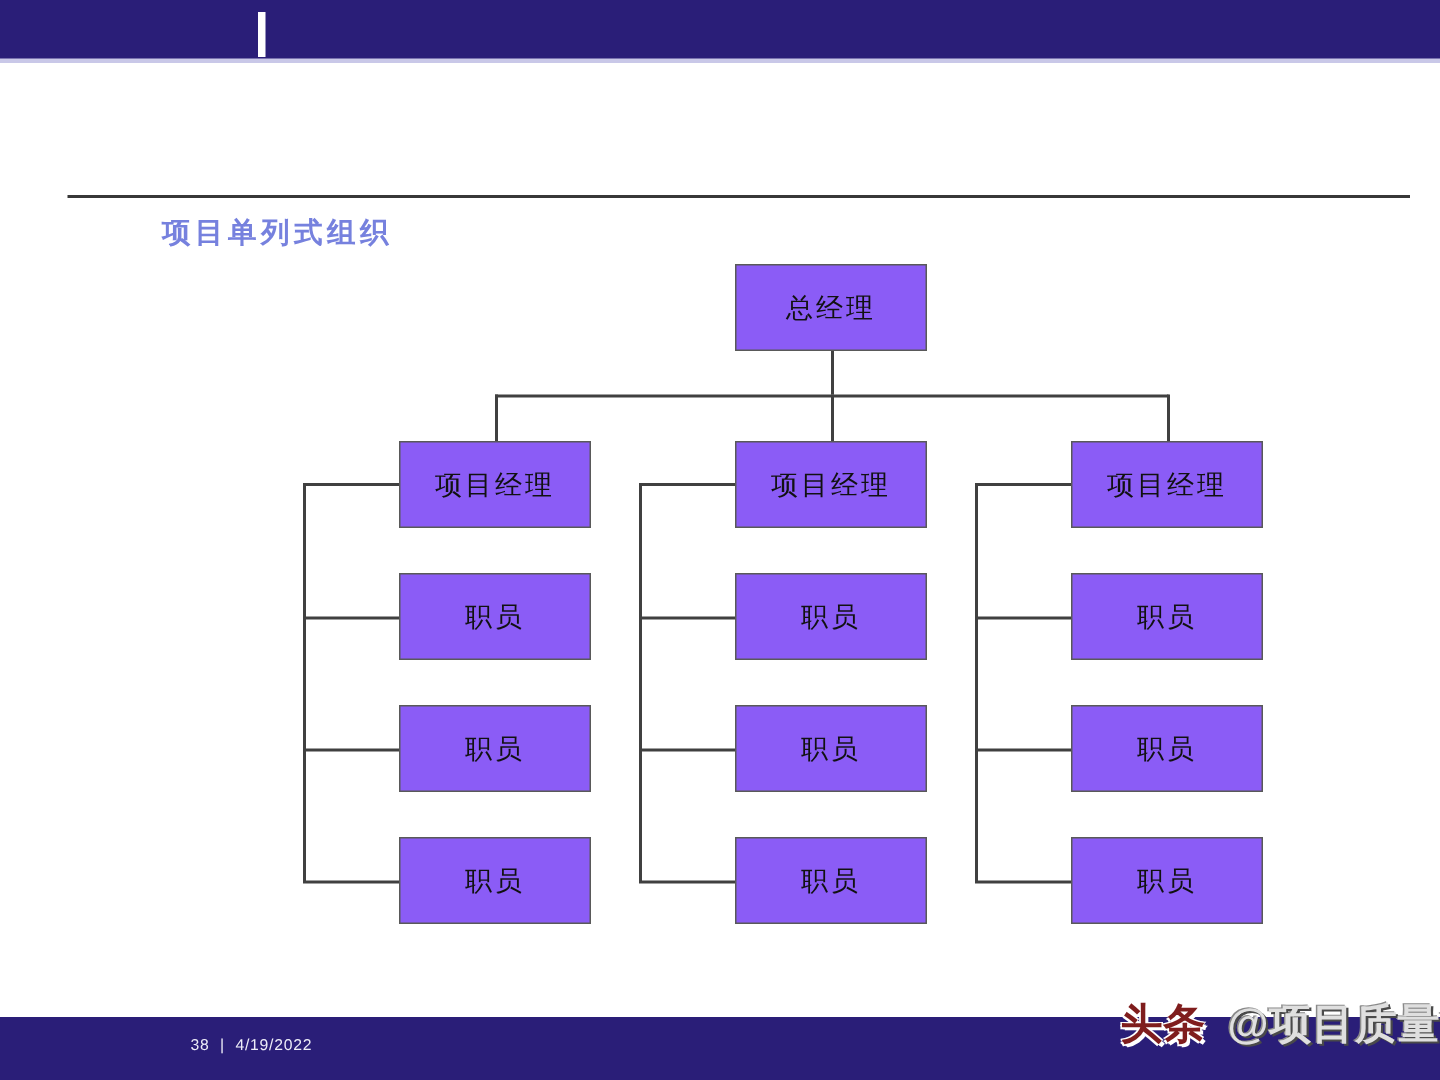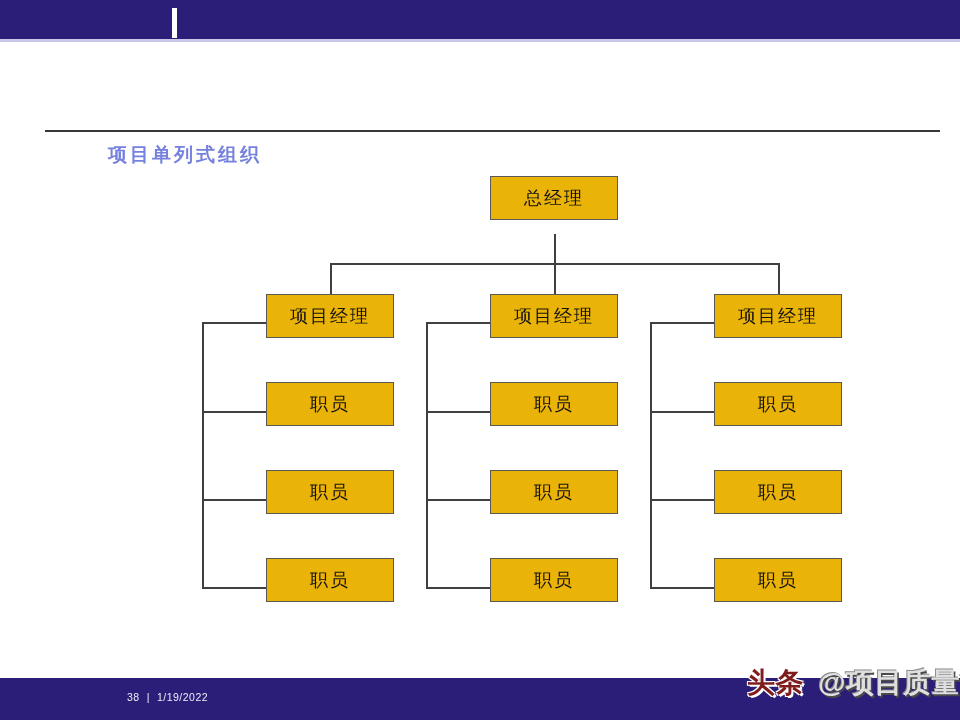--- a/index.html
+++ b/index.html
@@ -26,22 +26,22 @@
     border-top:2px solid #383838;
   }
   .page-title{
     position:absolute;left:108px;top:142px;
     font-size:19px;font-weight:bold;color:#7681DE;letter-spacing:3px;
     white-space:nowrap;
     text-align:center;
   }
   
   .node{
-    position:absolute;width:128px;height:44px;
-    background:#eab308;border:1.5px solid #595959;box-sizing:border-box;
+    position:absolute;width:128px;height:58px;
+    background:#8b5cf6;border:1.5px solid #595959;box-sizing:border-box;
     display:flex;align-items:center;justify-content:center;
     font-family:"Liberation Serif","DejaVu Serif",serif;
     font-size:18px;color:#111111;letter-spacing:2px;white-space:nowrap;
   }
   .n-root{left:490px;top:176px;}
   .n-pm1{left:266px;top:294px;}
   .n-pm2{left:490px;top:294px;}
   .n-pm3{left:714px;top:294px;}
   .c1{left:266px;} .c2{left:490px;} .c3{left:714px;}
   .r1{top:382px;} .r2{top:470px;} .r3{top:558px;}
@@ -122,19 +122,19 @@
 
   <div class="node c3 r1">职员</div>
   <div class="node c3 r2">职员</div>
   <div class="node c3 r3">职员</div>
 </div>
 
 <div class="bottom-bar"></div>
 <div class="footer-text">
   <span>38</span>
   <span>|</span>
-  <span>1/19/2022</span>
+  <span>4/19/2022</span>
 </div>
 
 <div class="watermark">
   <span class="wm-brand">头条</span>
   <span class="wm-handle">@项目质量管理</span>
 </div>
 
 </body></html>

